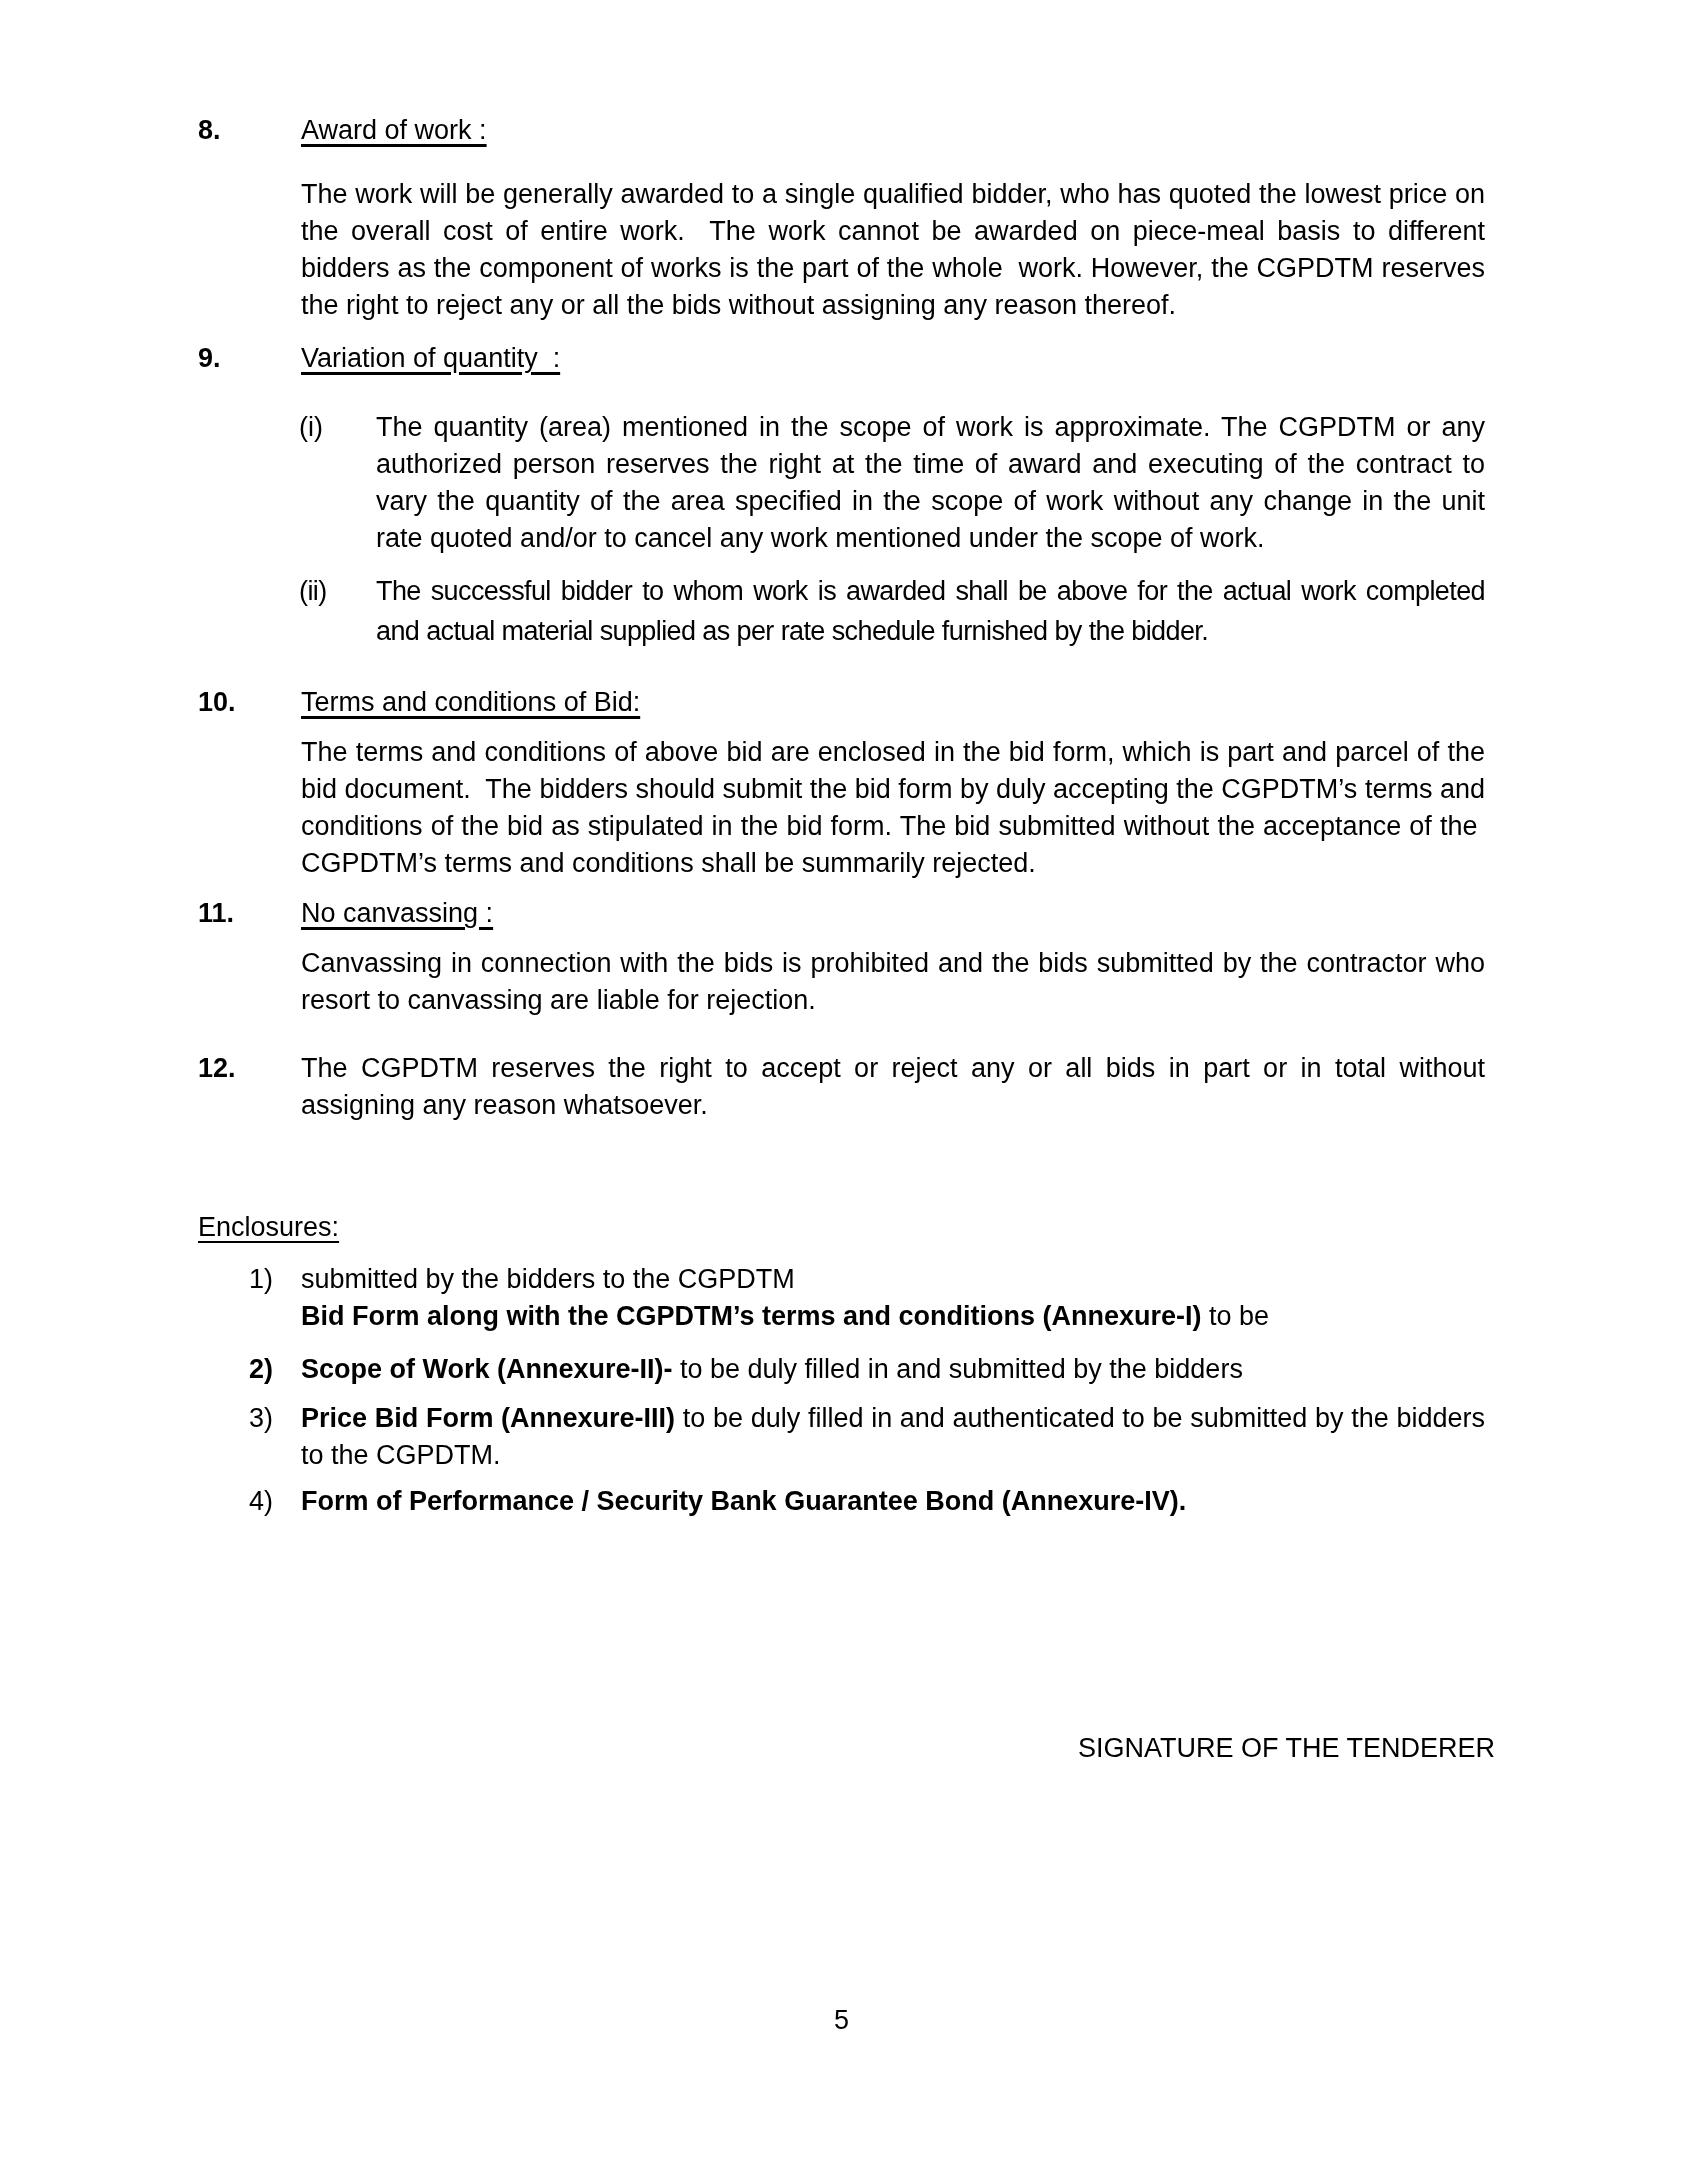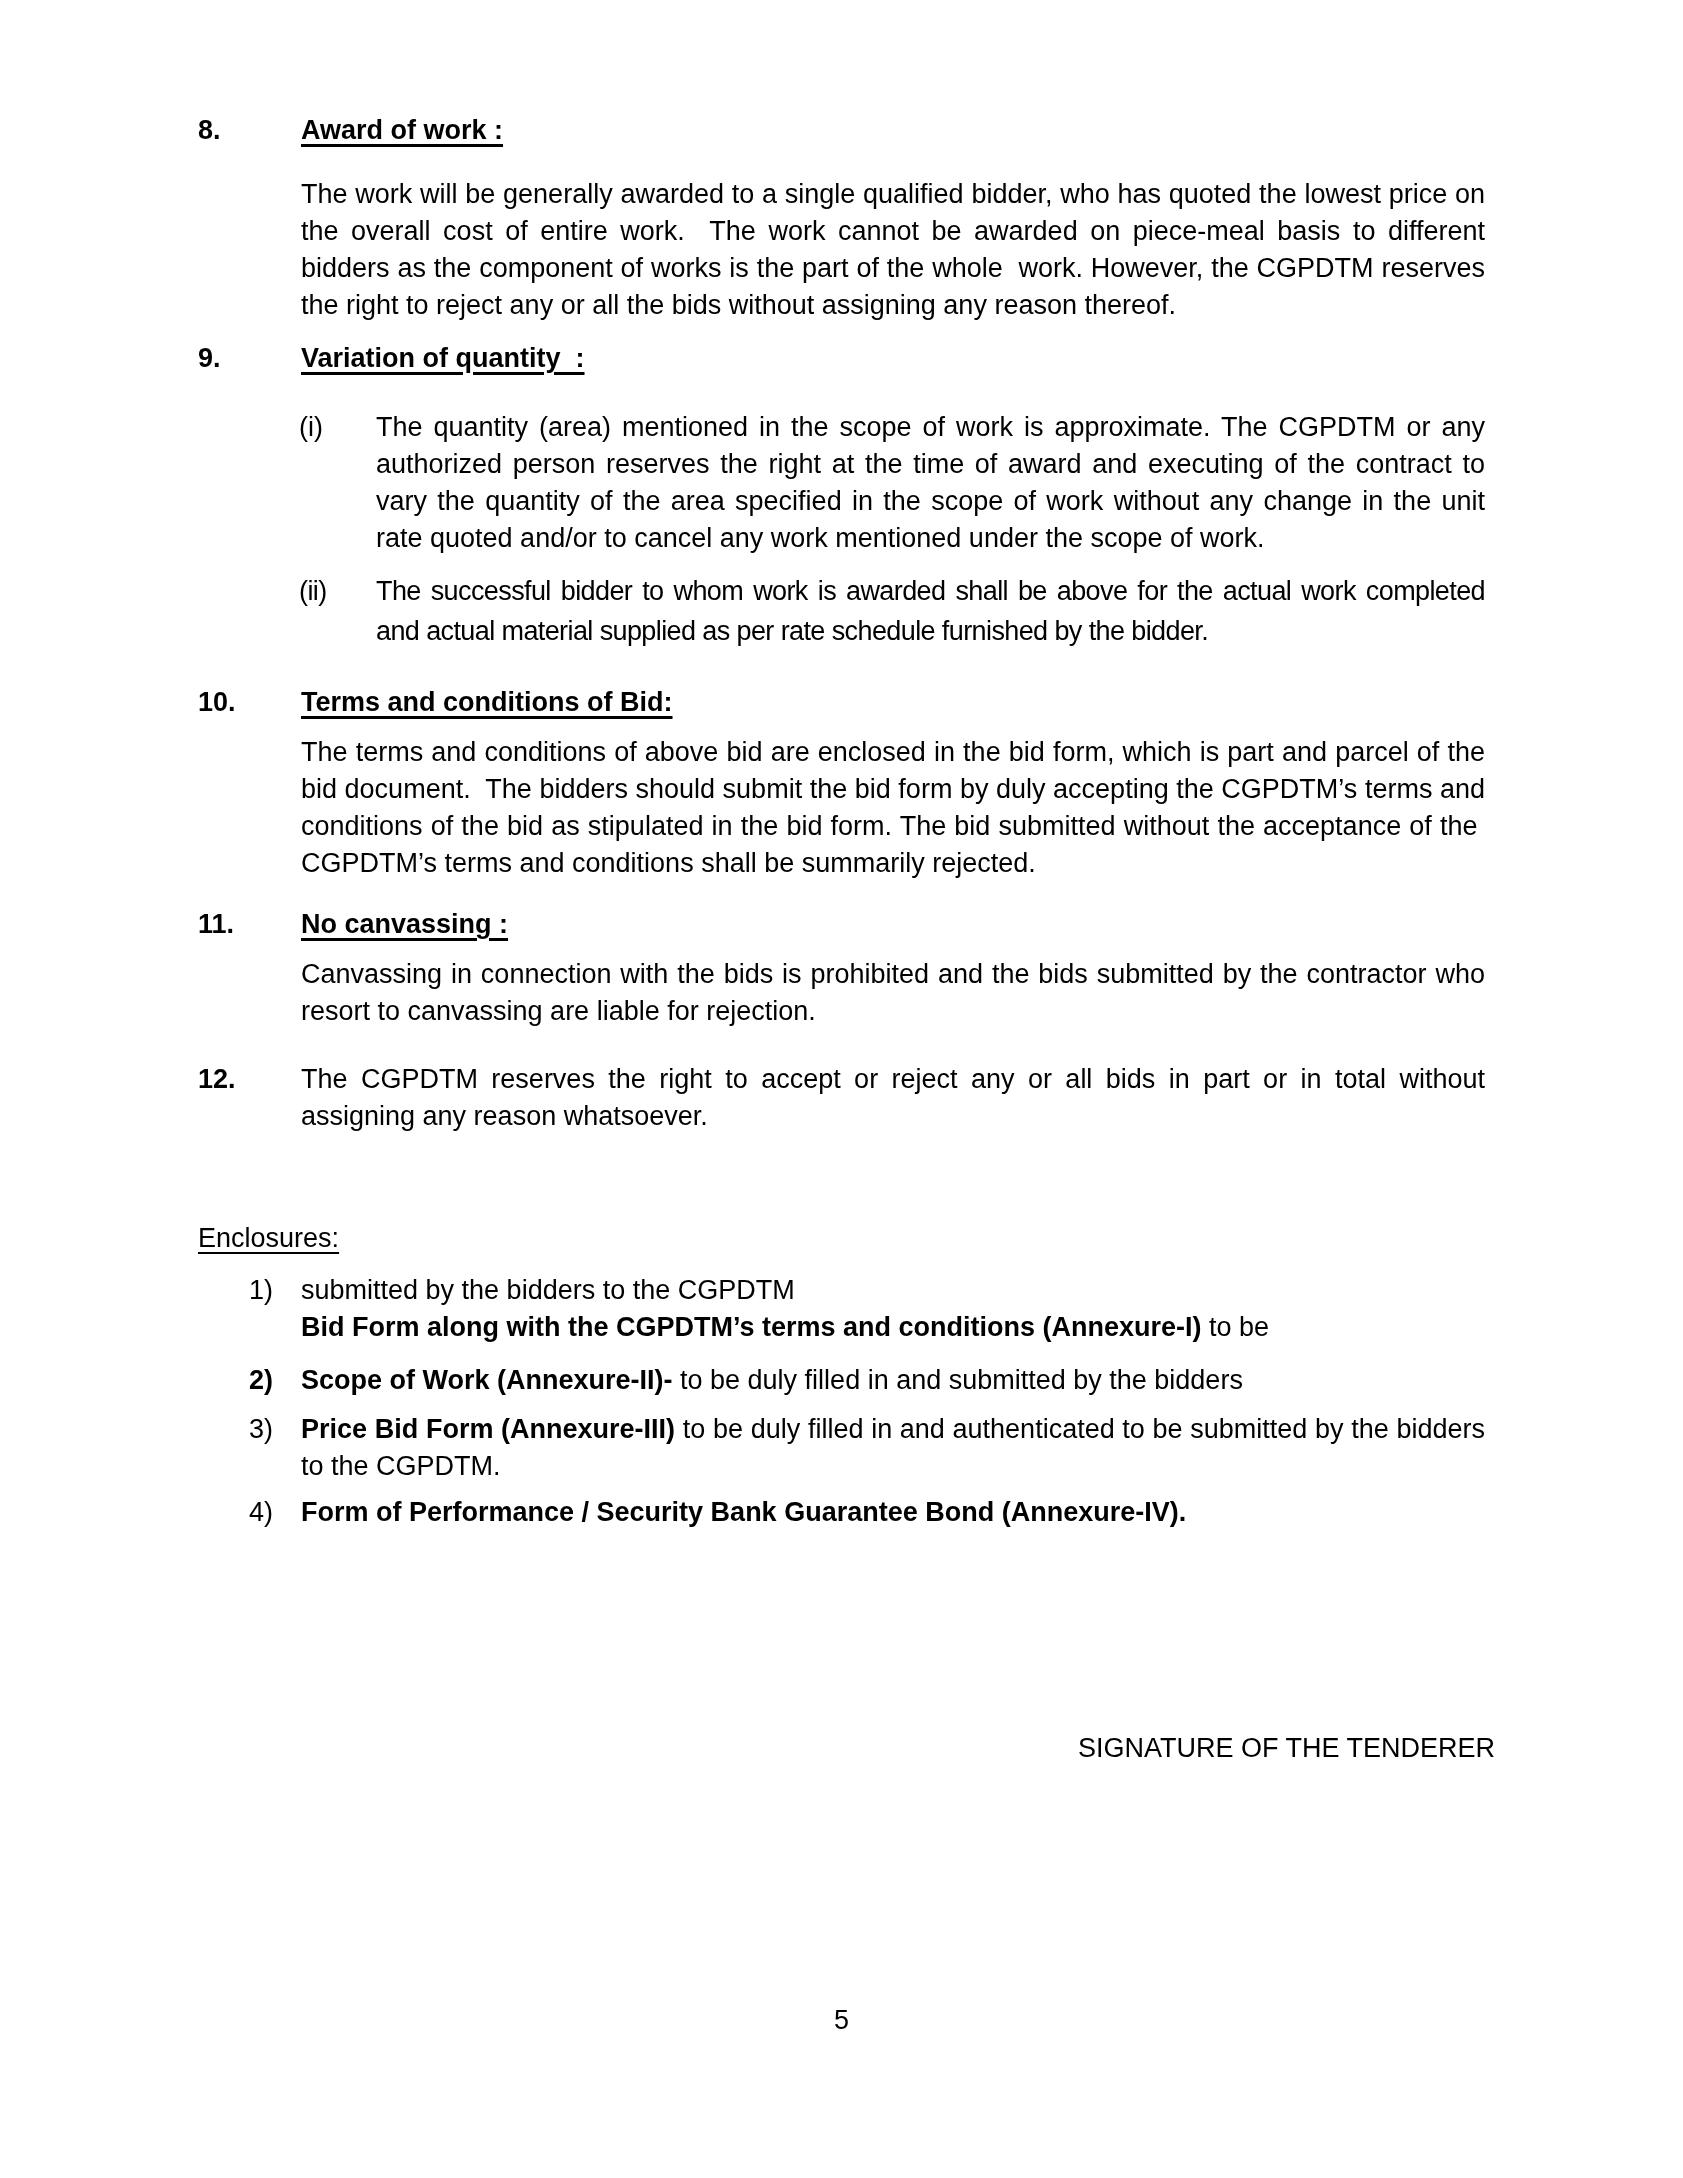--- a/index.html
+++ b/index.html
@@ -6,38 +6,38 @@
   .page{
     position:relative;
     width:1683px;height:2178px;
     background:#ffffff;
     font-family:"Liberation Sans", sans-serif;
     font-size:27px;line-height:37px;color:#000;
     overflow:hidden;
   }
   .sec{position:relative;padding-left:301px;padding-right:198px;}
   .sec-num{position:absolute;left:198px;top:0;font-weight:bold;}
-  .heading{font-weight:bold;text-decoration:underline;text-decoration-thickness:3px;text-underline-offset:5px;}
+  .heading{font-weight:normal;text-decoration:underline;text-decoration-thickness:3px;text-underline-offset:5px;}
   .just{text-align:justify;}
   .sub{position:relative;padding-left:75px;}
   .sub-label{position:absolute;left:-2px;top:0;}
   .condensed{letter-spacing:-0.6px;line-height:40px;}
   .enc-heading{margin-left:198px;text-decoration:underline;text-decoration-thickness:2px;text-underline-offset:5px;}
   .enc-item{position:relative;padding-left:301px;padding-right:198px;}
   .enc-num{position:absolute;left:249px;top:0;}
   .enc-num.bold{font-weight:bold;}
   .b{font-weight:bold;}
   #sec8-heading{margin-top:112px;}
   #sec8-body{margin-top:27px;}
   #sec9-heading{margin-top:16px;}
   #item-i{margin-top:32px;}
   #item-ii{margin-top:14px;}
   #sec10-heading{margin-top:33px;}
   #sec10-body{margin-top:13px;}
-  #sec11-heading{margin-top:24px;}
+  #sec11-heading{margin-top:13px;}
   #sec11-body{margin-top:13px;}
   #sec12{margin-top:31px;}
   #enc-heading{margin-top:85px;}
   #enc1{margin-top:15px;}
   #enc1-line2{margin-top:13px;}
   #enc2{margin-top:16px;}
   #enc3{margin-top:12px;}
   #enc4{margin-top:9px;}
   .signature{position:absolute;top:1730px;right:188px;}
   .page-number{position:absolute;top:2002px;left:0;width:100%;text-align:center;}

